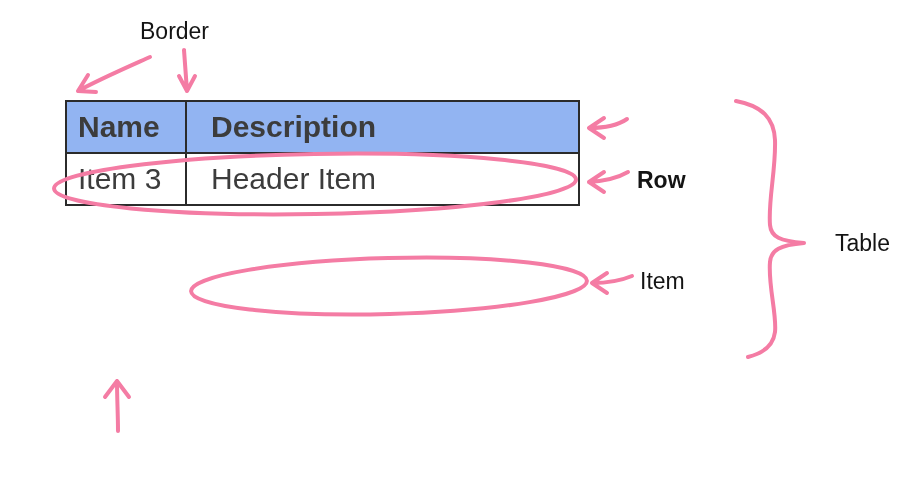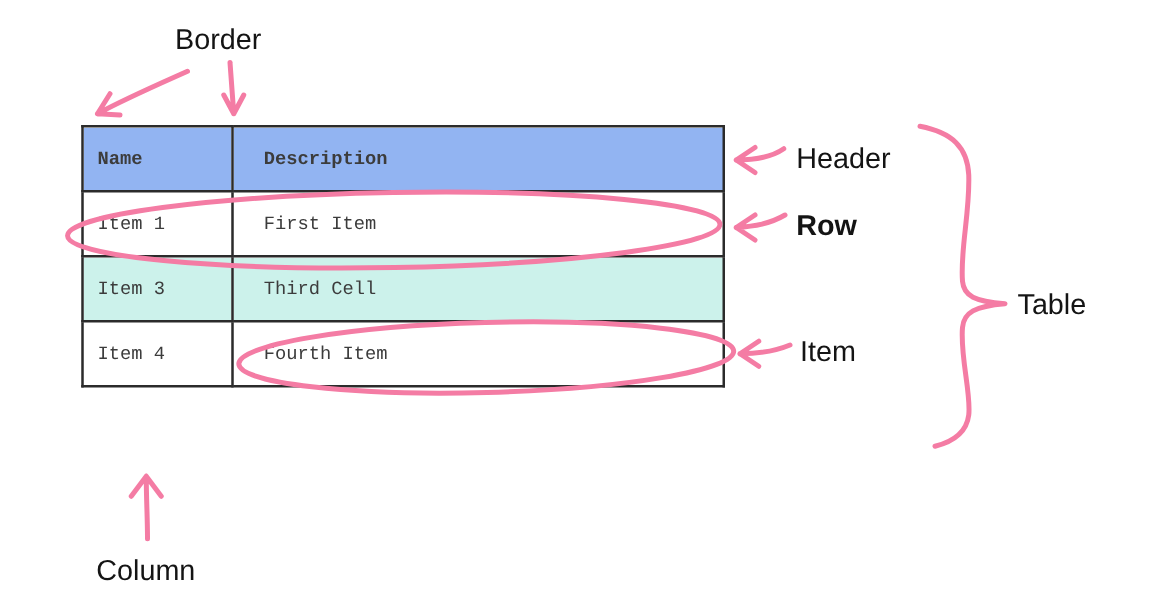--- a/index.html
+++ b/index.html
@@ -24,22 +24,22 @@
     background: var(--page-bg);
     overflow: hidden;
   }
   table.demo-table {
     position: absolute;
     left: 65px;
     top: 100px;
     width: 513px;
     border-collapse: collapse;
     table-layout: fixed;
-    font-family: Liberation Mono, monospace;
-    font-size: 15px;
+    font-family: Liberation Sans, sans-serif;
+    font-size: 30px;
     color: var(--text-color);
   }
   table.demo-table col.col-name { width: 120px; }
   table.demo-table col.col-desc { width: 393px; }
   table.demo-table th, table.demo-table td {
     border: 2px solid var(--border-color);
     height: 52px;
     padding: 0 0 0 11px;
     text-align: left;
     vertical-align: middle;
@@ -73,51 +73,43 @@
     position: absolute;
     font-family: "Liberation Sans", sans-serif;
     font-size: 23px;
     color: var(--label-color);
     white-space: nowrap;
   }
   .lbl-border { left: 140px; top: 18px; }
   .lbl-header { left: 637px; top: 113px; }
   .lbl-row    { left: 637px; top: 167px; font-weight: bold; }
   .lbl-cell   { left: 640px; top: 268px; }
-  .lbl-table  { left: 814px; top: 230px; }
+  .lbl-table  { left: 835px; top: 230px; }
   .lbl-column { left: 77px;  top: 443px; }
 </style>
 </head>
 <body>
 
 <div class="canvas">
 
   <table class="demo-table">
     <colgroup>
       <col class="col-name">
       <col class="col-desc">
     </colgroup>
     <thead>
       <tr>
         <th>Name</th>
         <th>Description</th>
       </tr>
     </thead>
     <tbody>
       <tr>
-        <td>Item 1</td>
-        <td>First Item</td>
-      </tr>
-      <tr>
         <td>Item 3</td>
-        <td>Third Cell</td>
-      </tr>
-      <tr>
-        <td>Item 4</td>
-        <td>Fourth Item</td>
+        <td>Header Item</td>
       </tr>
     </tbody>
   </table>
 
   <svg id="annotations" viewBox="0 0 921 483">
 
     <path class="ink" d="M150,57 C130,66 100,79 78,91 M78,91 L96,92 M78,91 L88,75"></path>
 
     <path class="ink" d="M184,50 C185,64 186,78 187,91 M187,91 L195,76 M187,91 L179,76"></path>
 
@@ -130,19 +122,17 @@
     <path class="ink" d="M118,431 C118,415 117,398 117,381 M117,381 L105,397 M117,381 L129,397"></path>
 
     <ellipse class="ink" cx="315" cy="184" rx="261" ry="30" transform="rotate(-1 315 184)"></ellipse>
 
     <ellipse class="ink" cx="389" cy="286" rx="198" ry="28" transform="rotate(-1.5 389 286)"></ellipse>
 
     <path class="ink" d="M736,101 C762,106 774,118 775,140 C776,170 768,200 770,225 C771,237 780,241 804,243 C780,245 771,250 770,262 C768,285 777,315 775,332 C773,348 760,354 748,357"></path>
   </svg>
 
   <div class="anno-label lbl-border">Border</div>
-  <div class="anno-label lbl-header">Header</div>
   <div class="anno-label lbl-row">Row</div>
   <div class="anno-label lbl-cell">Item</div>
   <div class="anno-label lbl-table">Table</div>
-  <div class="anno-label lbl-column">Column</div>
 
 </div>
 
 </body></html>

